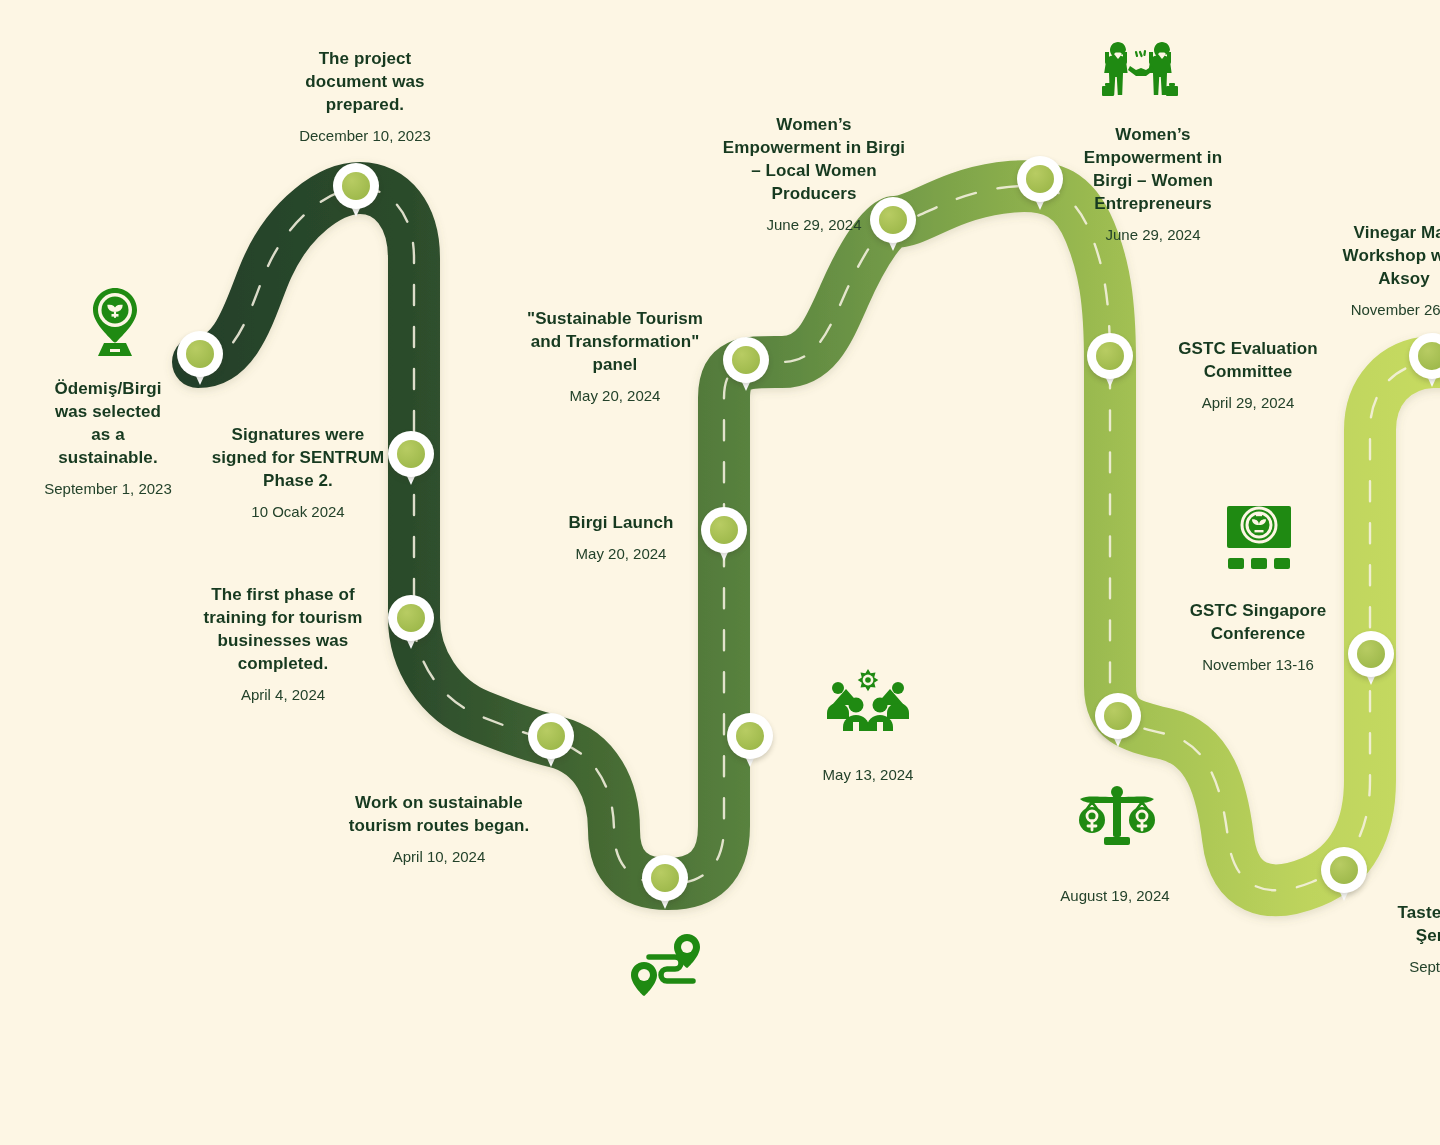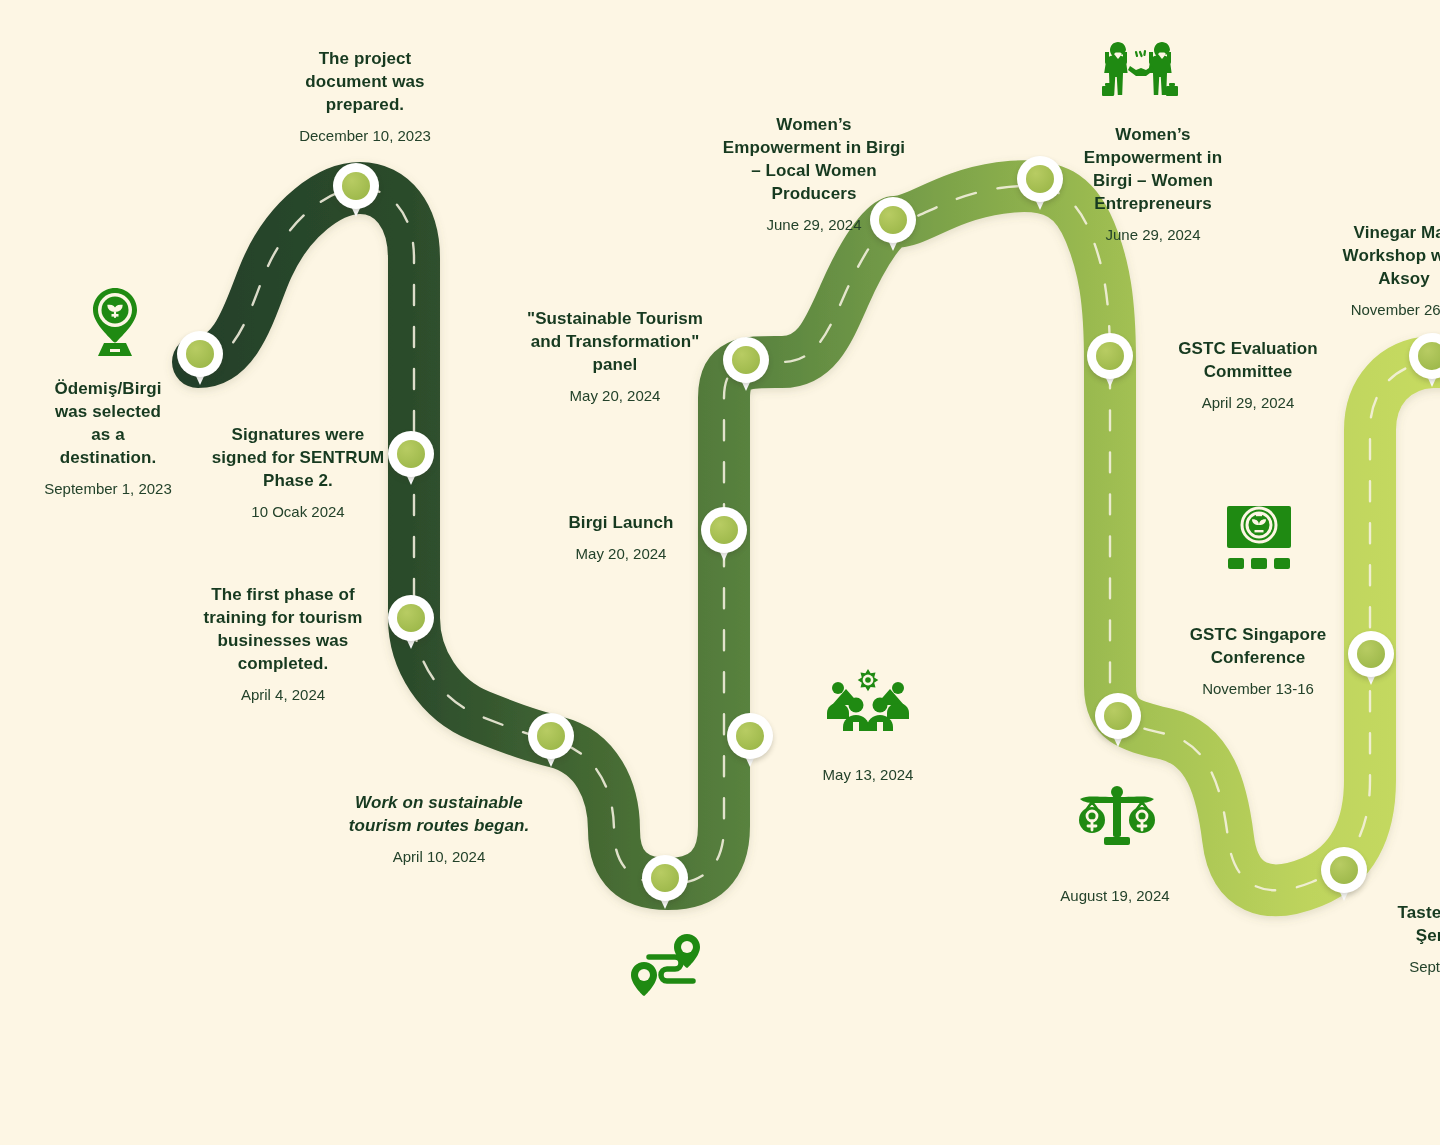--- a/index.html
+++ b/index.html
@@ -318,21 +318,21 @@
         <rect x="32.5" y="28" width="9" height="2.4"></rect>
         <rect x="34" y="12" width="6" height="2.2"></rect>
       </g>
     </svg>
   </div>
 
   <div class="label ta-c" style="left:28px;top:378px;width:160px;">
     <div class="title" style="white-space:pre-line;">Ödemiş/Birgi
 was selected
 as a
-destination.</div>
+sustainable.</div>
     <div class="date">September 1, 2023</div>
   </div>
 
   <div class="label ta-c" style="left:196px;top:424px;width:204px;">
     <div class="title" style="white-space:pre-line;">Signatures were
 signed for SENTRUM
 Phase 2.</div>
     <div class="date">10 Ocak 2024</div>
   </div>
 
@@ -345,21 +345,21 @@
 
   <div class="label ta-c" style="left:180px;top:584px;width:206px;">
     <div class="title" style="white-space:pre-line;">The first phase of
 training for tourism
 businesses was
 completed.</div>
     <div class="date">April 4, 2024</div>
   </div>
 
   <div class="label ta-c" style="left:330px;top:792px;width:218px;">
-    <div class="title" style="white-space:pre-line;font-style:italic;">Work on sustainable
+    <div class="title" style="white-space:pre-line;">Work on sustainable
 tourism routes began.</div>
     <div class="date">April 10, 2024</div>
   </div>
 
 
   <div class="label ta-c" style="left:536px;top:512px;width:170px;">
     <div class="title" style="white-space:pre-line;">Birgi Launch</div>
     <div class="date">May 20, 2024</div>
   </div>
 
@@ -393,21 +393,21 @@
   <div class="label ta-c" style="left:1136px;top:338px;width:192px;padding-left:16px;">
     <div class="title" style="white-space:pre-line;">GSTC Evaluation
 Committee</div>
     <div class="date">April 29, 2024</div>
   </div>
 
   <div class="label ta-c" style="left:1026px;top:877px;width:178px;">
     <div class="date">August 19, 2024</div>
   </div>
 
-  <div class="label ta-c" style="left:1170px;top:624px;width:176px;text-align:center;">
+  <div class="label ta-c" style="left:1170px;top:600px;width:176px;text-align:center;">
     <div class="title" style="white-space:pre-line;">GSTC Singapore
 Conference</div>
     <div class="date">November 13-16</div>
   </div>
 
   <div class="label ta-c" style="left:1296px;top:222px;width:216px;">
     <div class="title" style="white-space:pre-line;">Vinegar Mak
 Workshop with
 Aksoy</div>
     <div class="date">November 26, 2</div>

